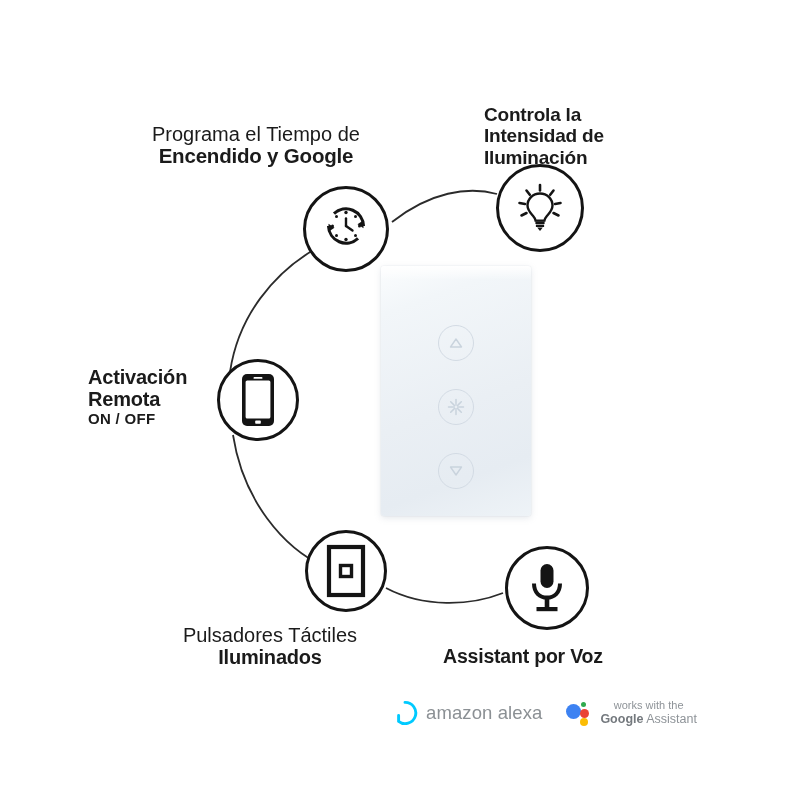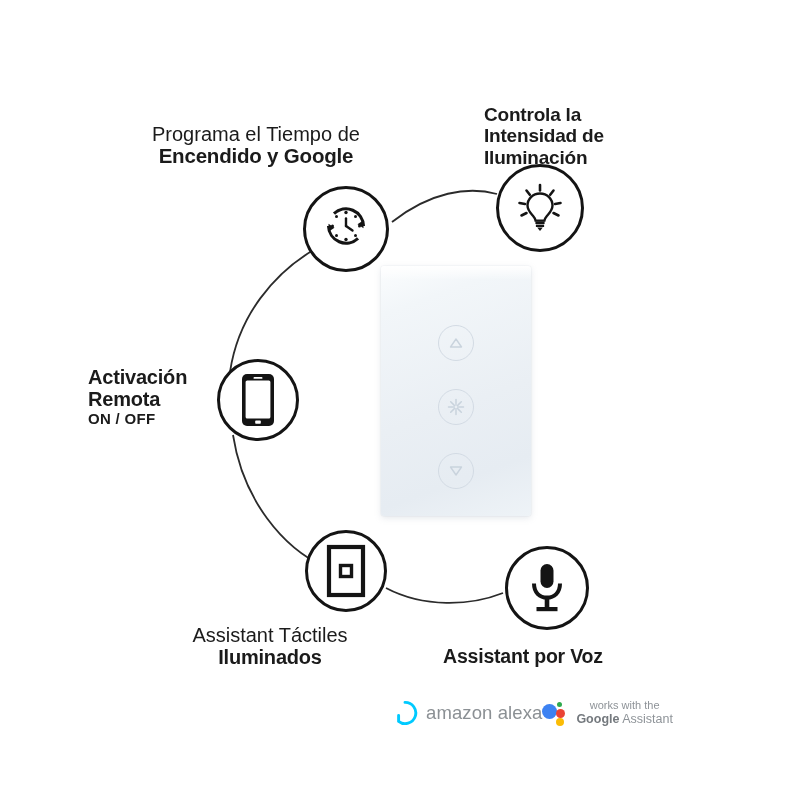--- a/index.html
+++ b/index.html
@@ -63,21 +63,21 @@
 
   #lbl-remote{left:88px;top:366px;font-size:20px;text-align:left;width:112px;}
   #lbl-remote .on-off{font-size:15px;font-weight:700;letter-spacing:.3px;}
 
   #lbl-touch{left:168px;top:624px;font-size:20px;text-align:center;width:204px;}
 
   #lbl-voice{left:443px;top:646px;font-size:19.5px;text-align:left;}
   #lbl-voice .sub{font-size:19.5px;font-weight:400;}
 
   
-  .brands{position:absolute;left:392px;top:699px;display:flex;align-items:center;}
+  .brands{position:absolute;left:392px;top:699px;display:flex;align-items:center;gap:24px;}
   .brand{display:flex;align-items:center;gap:8px;}
   .alexa-word{font-size:18.5px;color:#8b9094;font-weight:400;letter-spacing:.1px;}
   .ga-dots{position:relative;width:26px;height:26px;flex:0 0 26px;}
   .ga-dots i{position:absolute;border-radius:50%;display:block;}
   .d-blue{left:0;top:4px;width:15px;height:15px;background:#3d82f2;}
   .d-green{left:15px;top:2px;width:5px;height:5px;background:#2faa4e;}
   .d-red{left:14px;top:9px;width:9px;height:9px;background:#ea4335;}
   .d-yellow{left:14px;top:18px;width:8px;height:8px;background:#fbbc05;}
   .ga-word{line-height:1.15;color:#8e9398;text-align:center;}
   .ga-w1{font-size:11px;font-weight:400;display:block;}
@@ -219,21 +219,21 @@
     <span class="ln bold">Iluminación</span>
   </div>
 
   <div class="label" id="lbl-remote">
     <span class="ln bold">Activación</span>
     <span class="ln bold">Remota</span>
     <span class="ln on-off">ON / OFF</span>
   </div>
 
   <div class="label" id="lbl-touch">
-    <span class="ln reg">Assistant Táctiles</span>
+    <span class="ln reg">Pulsadores Táctiles</span>
     <span class="ln bold">Iluminados</span>
   </div>
 
   <div class="label" id="lbl-voice">
     <span class="ln bold">Assistant por Voz</span>
   </div>
 
   <div class="brands">
 
     <div class="brand">

